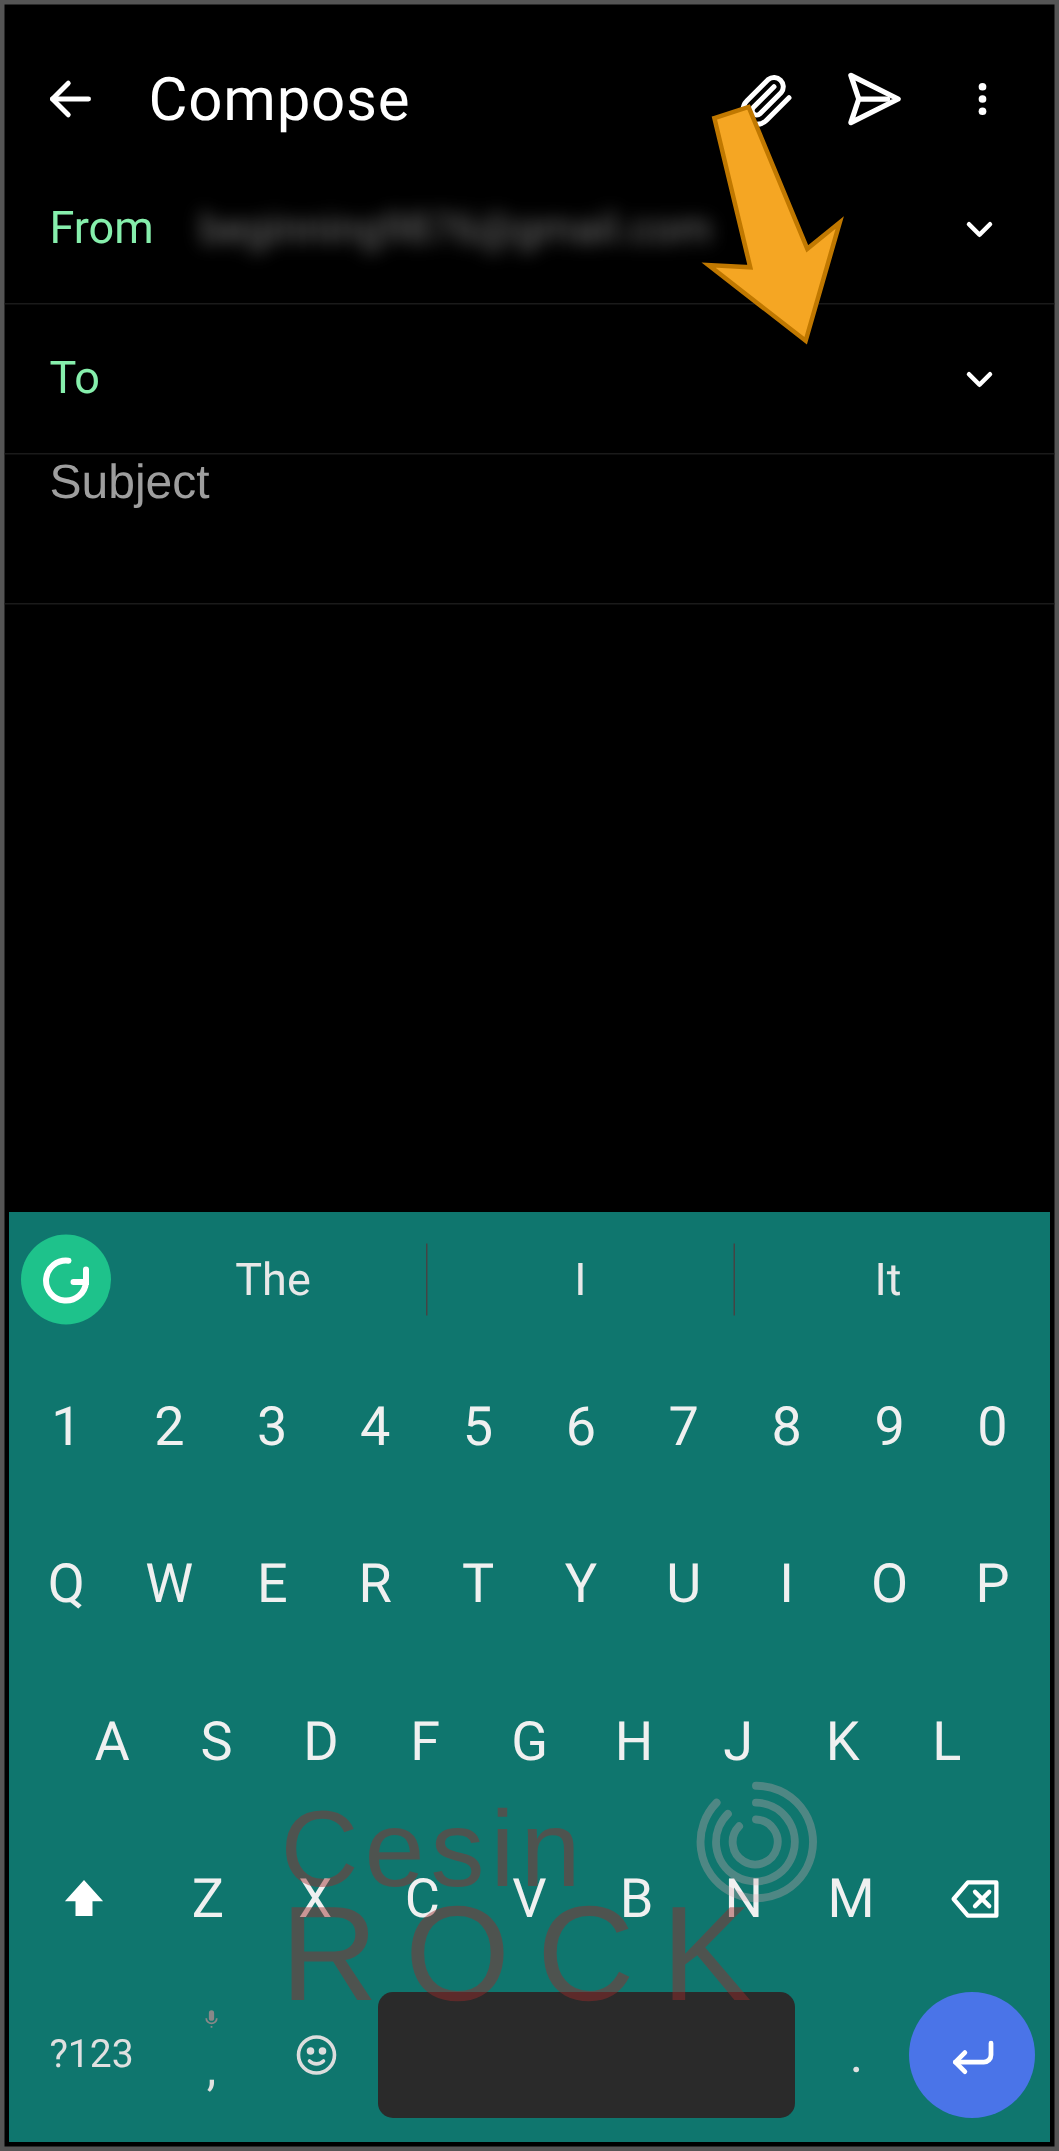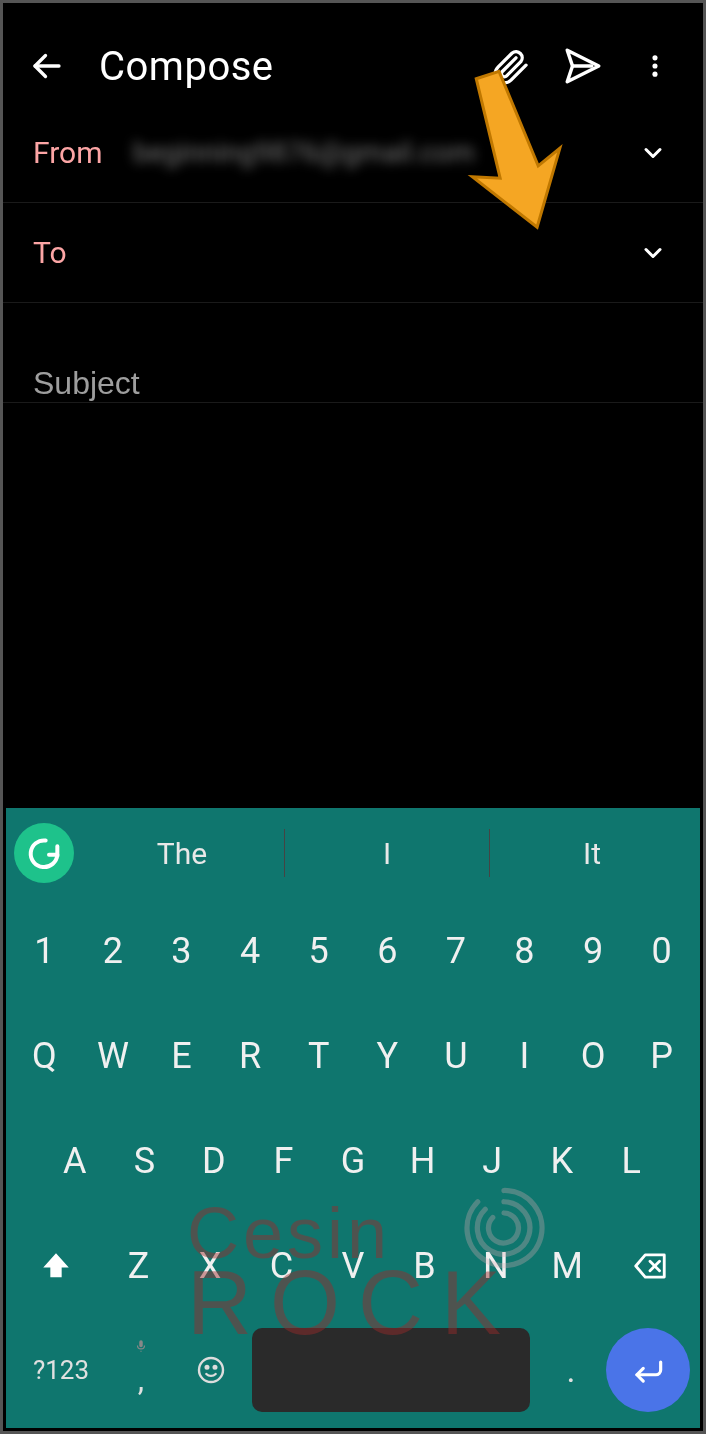--- a/index.html
+++ b/index.html
@@ -27,25 +27,25 @@
   .icon-btn { width:48px; height:48px; display:flex; align-items:center; justify-content:center; }
   
   .field {
     display:flex; align-items:center;
     padding: 0 30px;
     height: 100px;
     border-bottom: 1px solid #1a1a1a;
     font-size: 30px;
     color: #9e9e9e;
   }
-  .field .label { color:#fca5a5; width: 100px; font-size:30px;}
+  .field .label { color:#86efac; width: 100px; font-size:30px;}
   .field .value-area { flex:1; color:#ccc; font-size:28px; filter: blur(6px); opacity:0.6;}
   .field .chev { width:40px; display:flex; justify-content:center; }
   .subject-field {
-    display:flex; align-items:flex-end;
+    display:flex; align-items:flex-start;
     padding: 0 30px;
     height: 100px;
     border-bottom: 1px solid #1a1a1a;
   }
   .subject-field input {
     background: transparent; border:none; outline:none;
     font-size: 32px; color:#fff; width:100%;
   }
   .subject-field input::placeholder { color:#9e9e9e; }
   .main { display:flex; flex-direction:column; height: calc(100% - 620px - 100px);}

